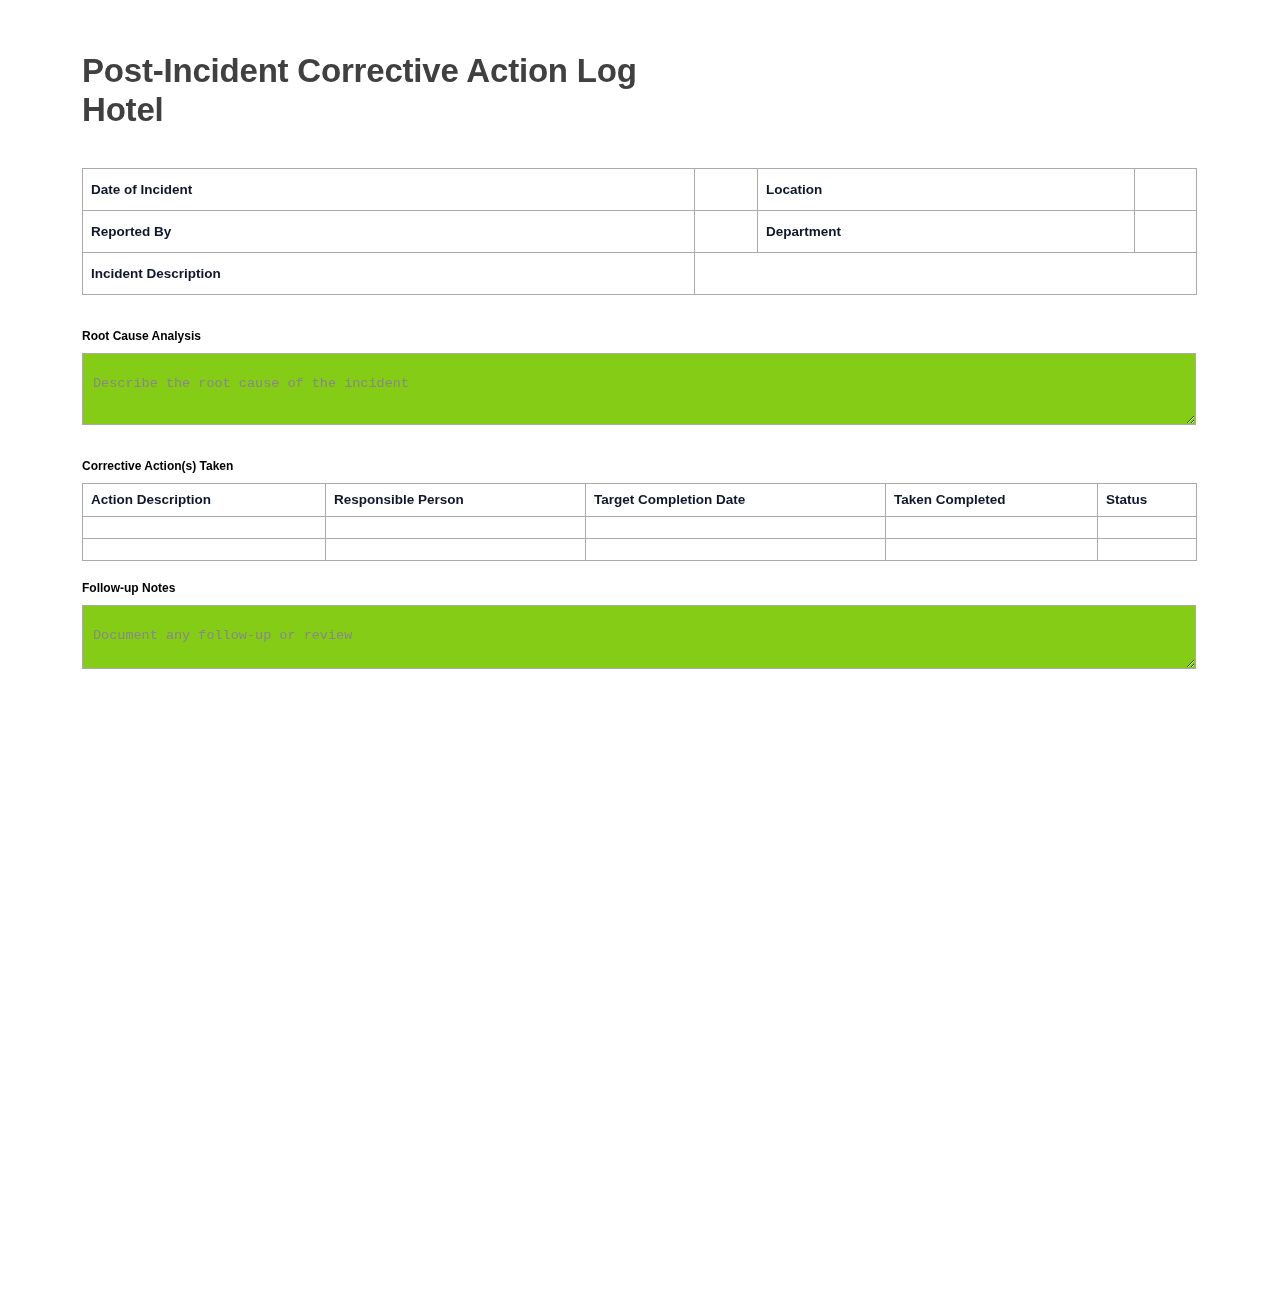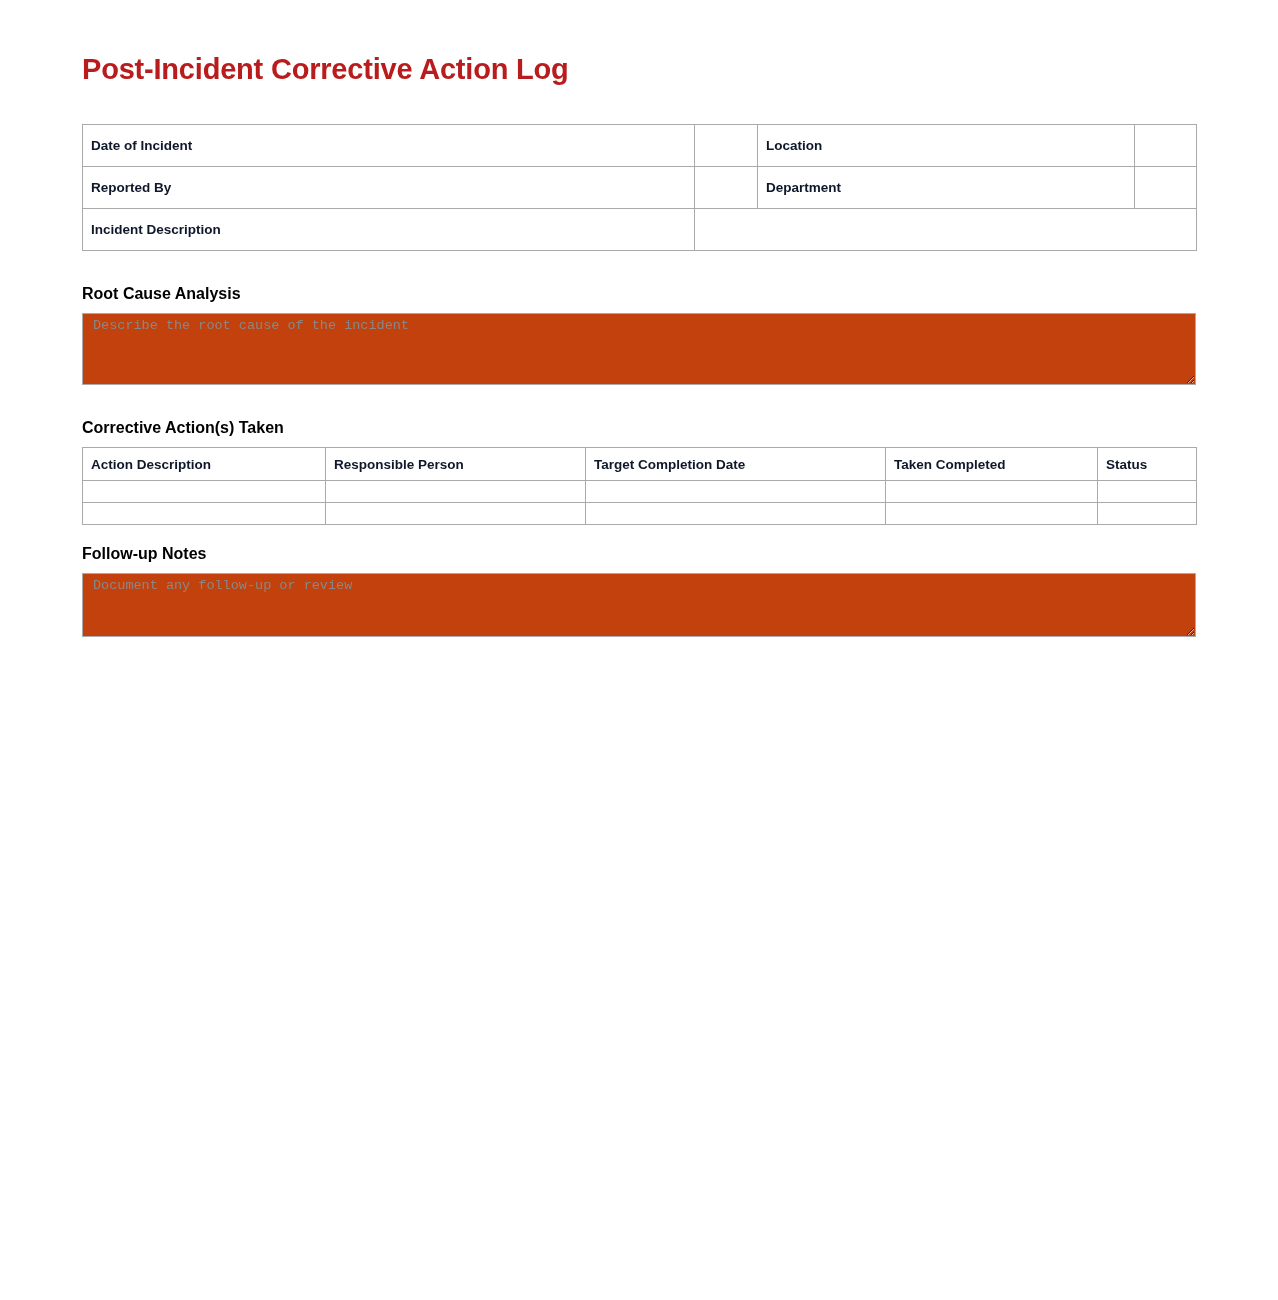--- a/index.html
+++ b/index.html
@@ -16,26 +16,26 @@
     -webkit-font-smoothing: antialiased;
   }
   .page {
     padding: 52px 82px 0 82px;
     box-sizing: border-box;
     width: 1278px;
   }
 
   
   .doc-title {
-    font-size: 29px;
+    font-size: 33px;
     font-weight: bold;
     line-height: 1.18;
     letter-spacing: -0.2px;
     margin: 0 0 38px 0;
-    color: #b91c1c;
+    color: #404040;
   }
   .doc-title .line {
     display: block;
   }
 
   
   table.grid {
     border-collapse: collapse;
     width: 1114px;
     table-layout: fixed;
@@ -52,44 +52,44 @@
   
   .info-table td {
     height: 41px;
   }
   .info-table td.label {
     font-weight: bold;
   }
 
   
   .section-heading {
-    font-size: 16px;
+    font-size: 12px;
     font-weight: bold;
     margin: 0 0 10px 0;
     color: #000;
   }
   .section {
     margin-top: 34px;
   }
   .section.tight {
     margin-top: 20px;
   }
 
   
   .field-textarea {
     box-sizing: border-box;
     width: 1114px;
     height: 72px;
     border: 1px solid #aaaaaa;
-    padding: 2px 10px;
+    padding: 20px 10px;
     font-family: "Liberation Mono", monospace;
     font-size: 13.5px;
     line-height: 1.45;
     color: #000;
-    background: #c2410c;
+    background: #84cc16;
     outline: none;
     resize: vertical;
     display: block;
   }
   .field-textarea::placeholder {
     color: #888888;
     opacity: 1;
   }
   .field-textarea.short {
     height: 64px;
@@ -105,20 +105,21 @@
     height: 21px;
   }
 </style>
 </head>
 <body>
 
 <div class="page">
 
   <h1 class="doc-title">
     <span class="line">Post-Incident Corrective Action Log</span>
+    <span class="line">Hotel</span>
   </h1>
 
   <table class="grid info-table">
     <colgroup>
       <col style="width:612px">
       <col style="width:63px">
       <col style="width:377px">
       <col style="width:62px">
     </colgroup>
     <tbody>

